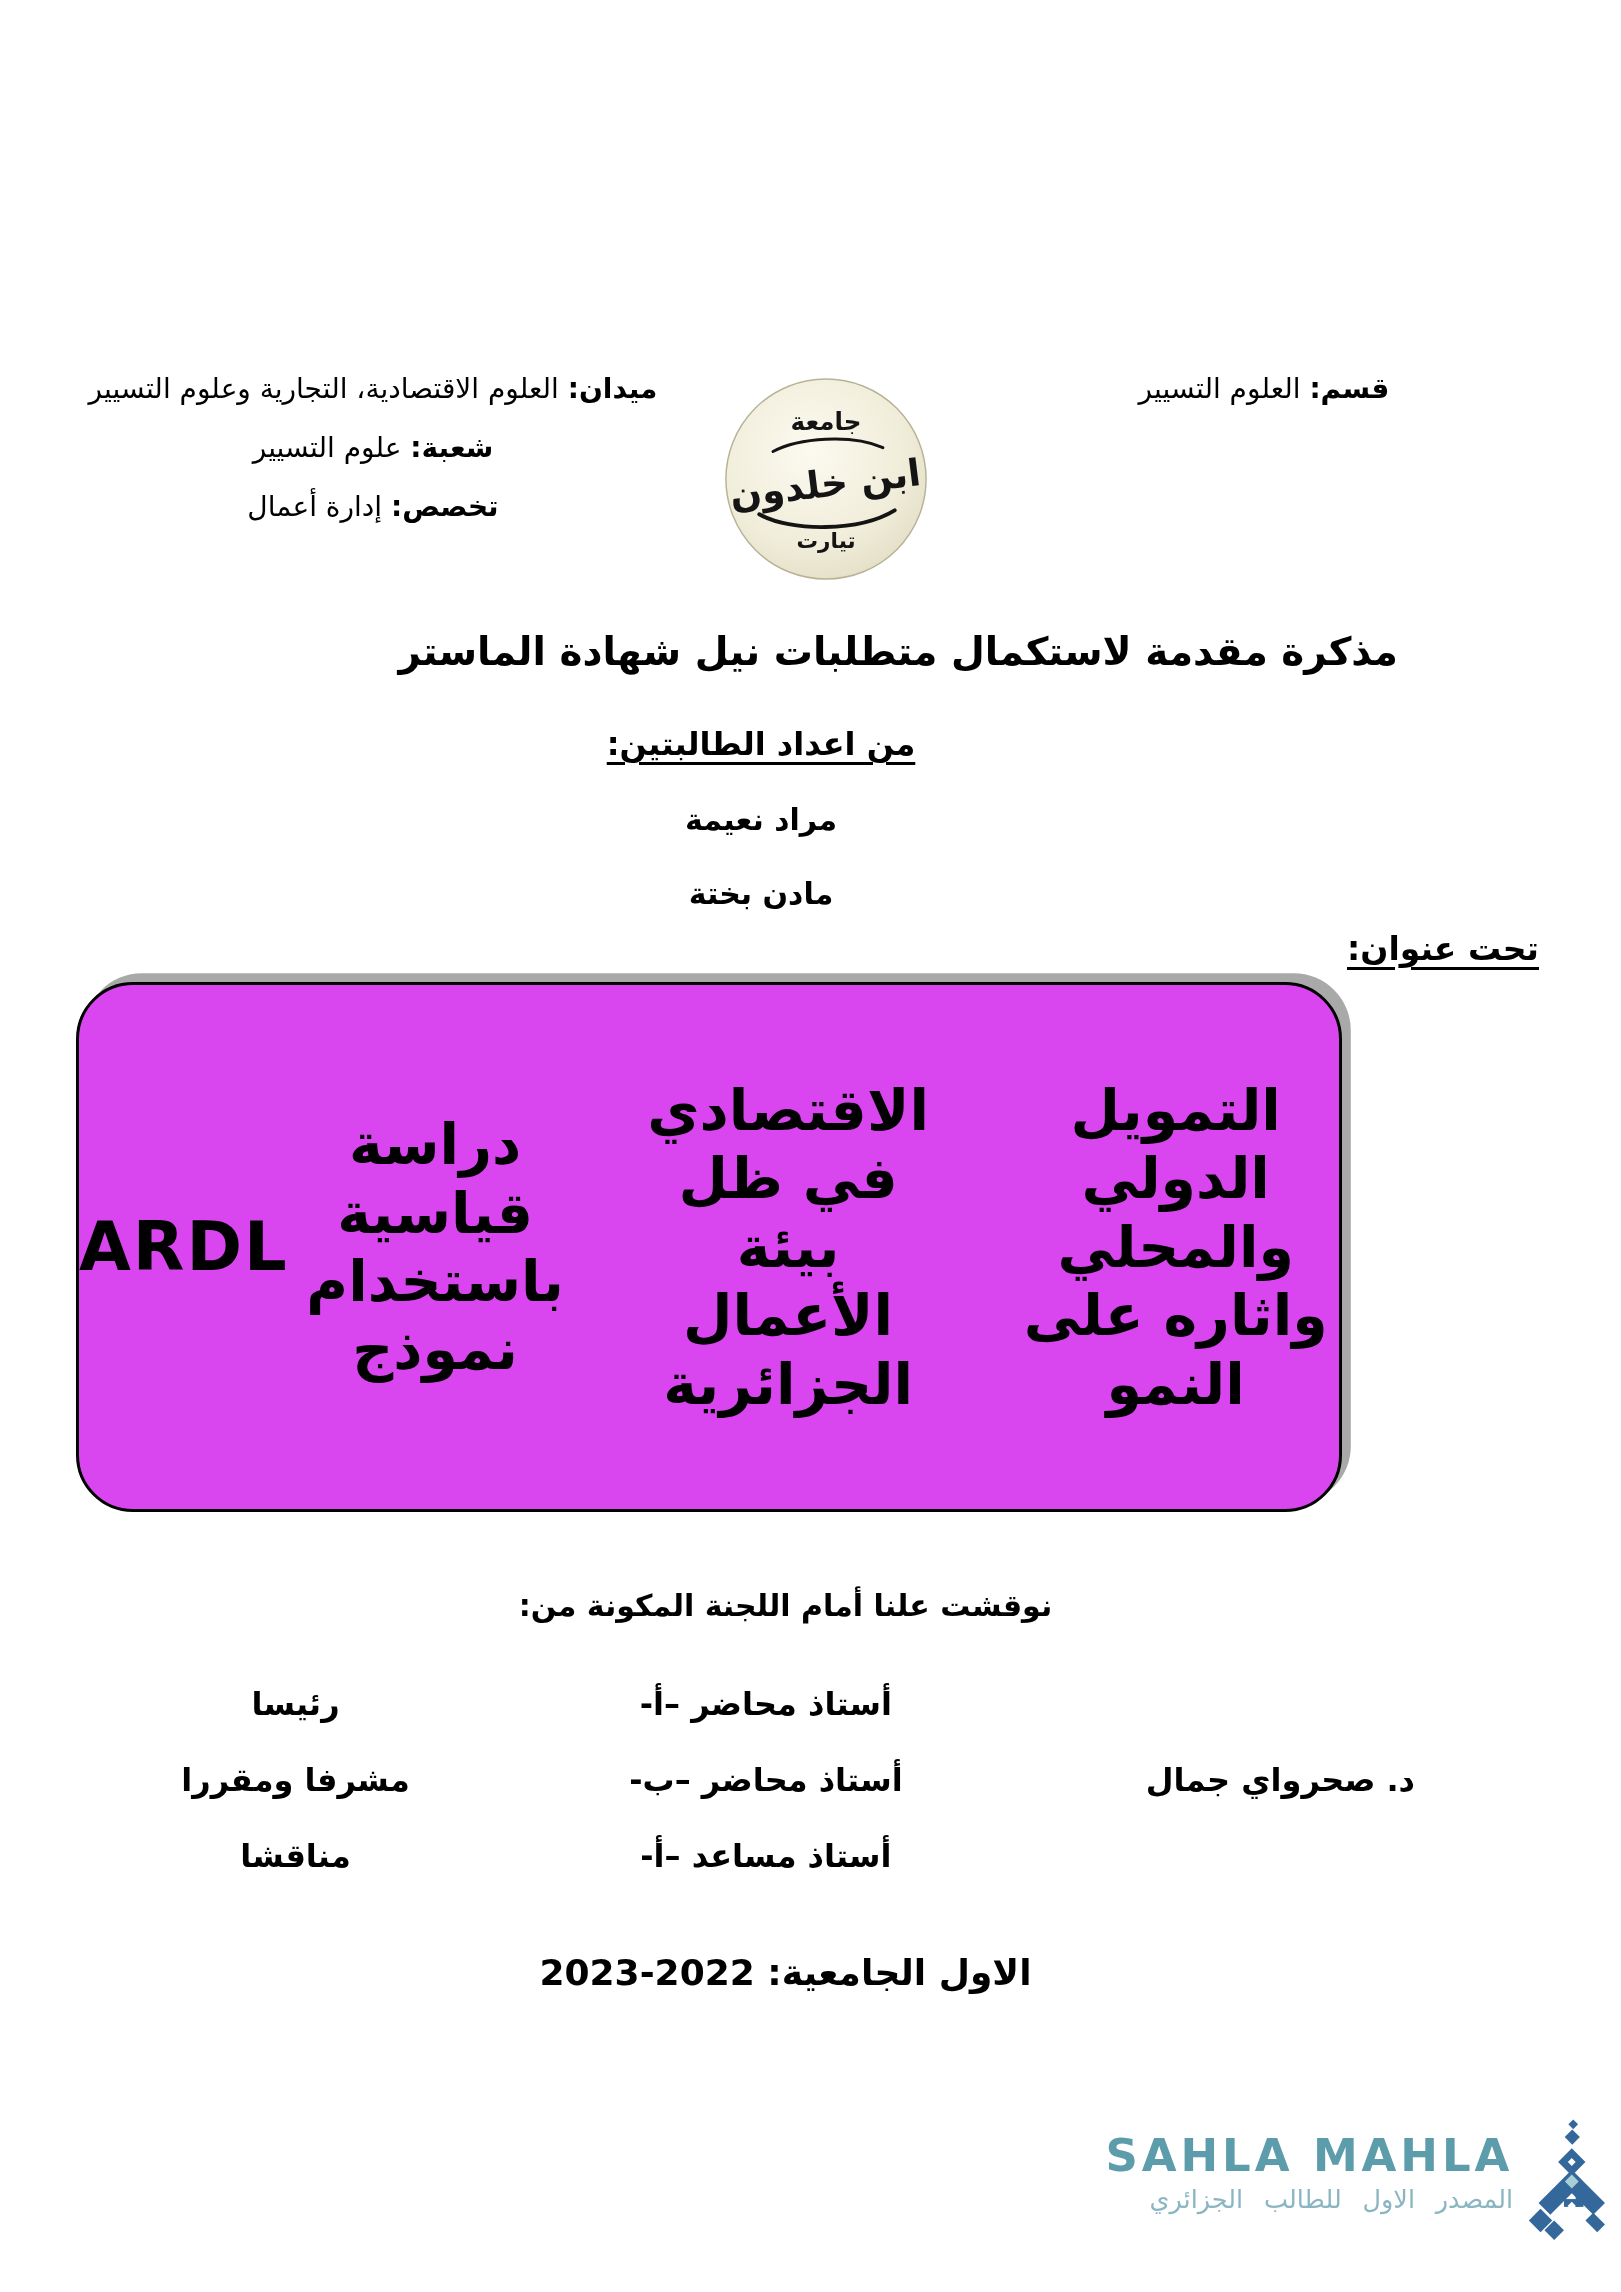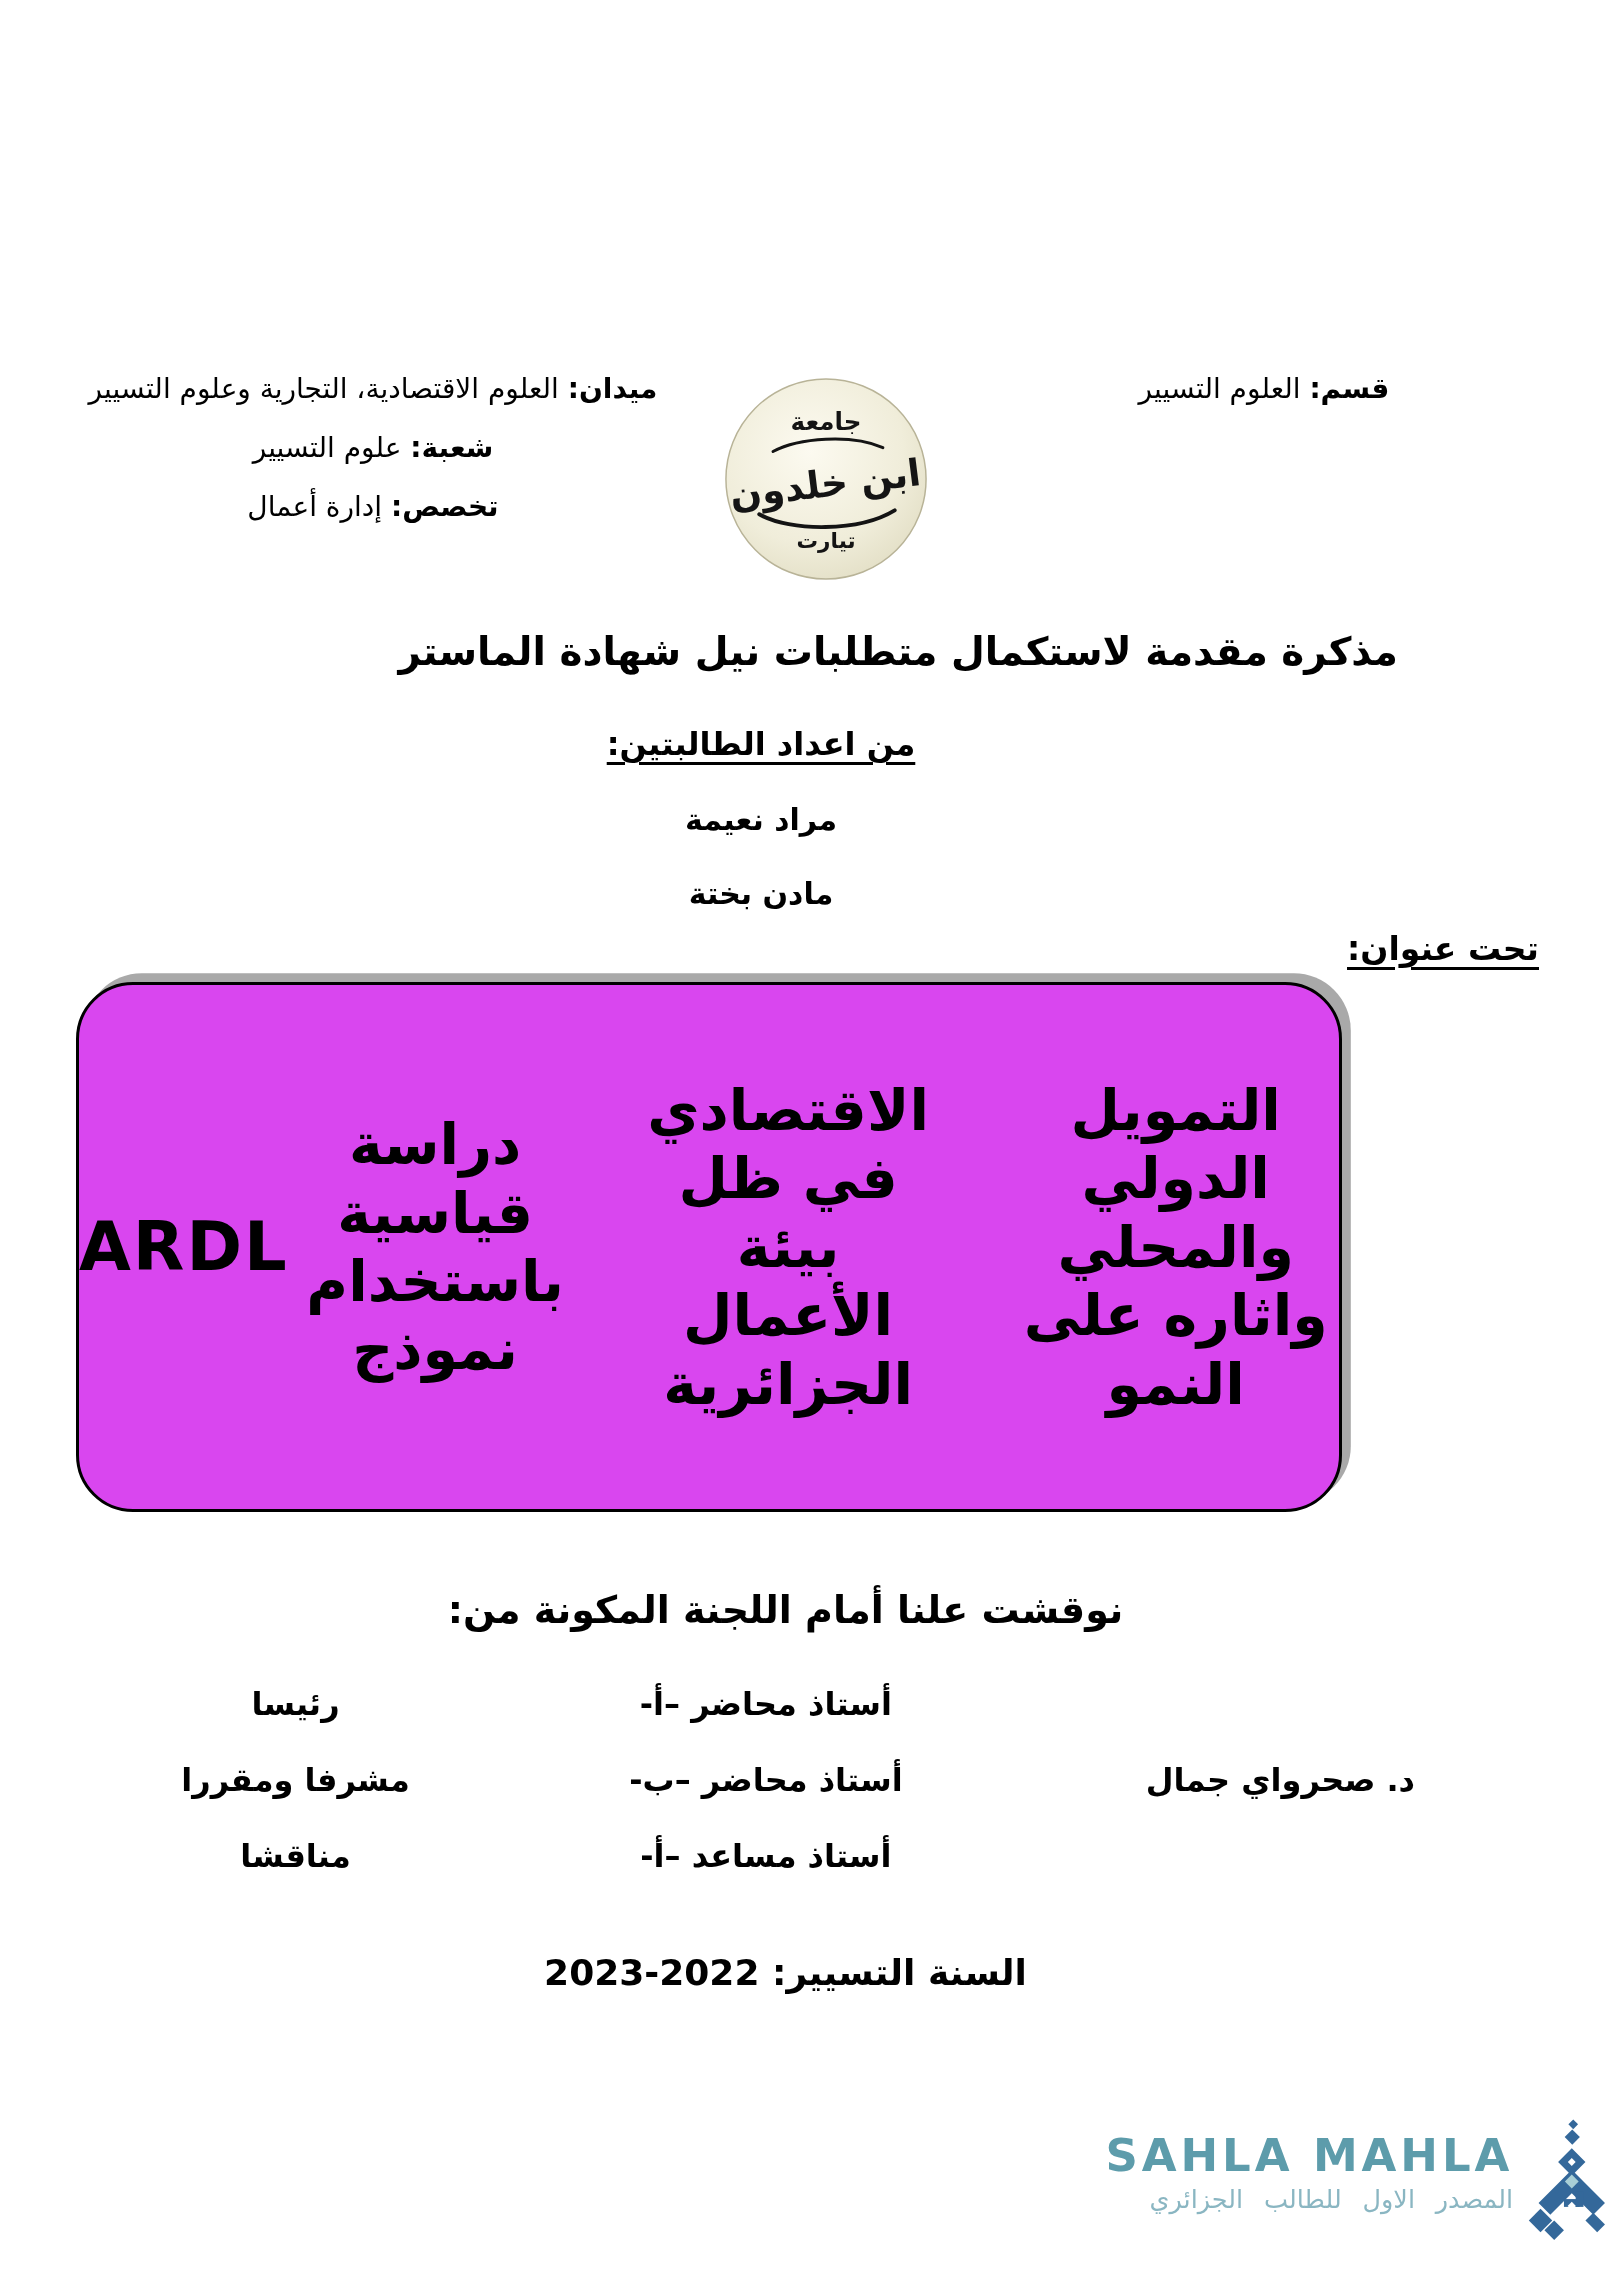--- a/index.html
+++ b/index.html
@@ -35,21 +35,21 @@
   
   .title-box{position:absolute;top:982px;left:76px;width:1260px;height:524px;
     background:#d946ef;border:3.9px solid #000;border-radius:57px;
     box-shadow:8.8px -8.8px 0 0 #a9a9a9;
     display:flex;flex-direction:row;align-items:center;justify-content:center;gap:63px;}
   .title-line{font-size:57px;font-weight:bold;text-align:center;line-height:1.2;}
   .title-mixed{display:flex;align-items:center;gap:17.6px;}
   .title-en{font-size:67px;font-weight:bold;letter-spacing:2px;direction:ltr;}
   
   .committee-heading{position:absolute;top:1588px;left:124px;width:1323px;text-align:center;
-    font-size:38px;font-weight:bold;}
+    font-size:30px;font-weight:bold;}
   .committee{position:absolute;top:1666px;left:75px;width:1470px;
     font-size:32px;font-weight:bold;}
   .committee .crow{display:grid;grid-template-columns:36% 34% 30%;height:76px;align-items:center;}
   .committee .cell{text-align:center;}
   
   .year-line{position:absolute;top:1952px;left:124px;width:1323px;text-align:center;
     font-size:36px;font-weight:bold;}
   .year-num{direction:ltr;unicode-bidi:embed;}
   
   .brand{position:absolute;top:2119px;right:11.8px;direction:ltr;
@@ -145,21 +145,21 @@
       <div class="cell">مشرفا ومقررا</div>
     </div>
     <div class="crow">
       <div class="cell"></div>
       <div class="cell">أستاذ مساعد –أ-</div>
       <div class="cell">مناقشا</div>
     </div>
   </div>
 
   <div class="year-line">
-    <span>السنة التسيير:</span>
+    <span>الاول الجامعية:</span>
     <span class="year-num">2023-2022</span>
   </div>
 
   <div class="brand">
     <div class="brand-text">
       <div class="brand-name">SAHLA MAHLA</div>
       <div class="brand-tagline">المصدر الاول للطالب الجزائري</div>
     </div>
     <div class="brand-icon">
       <svg viewBox="0 0 96 128" width="94" height="125" aria-hidden="true">

